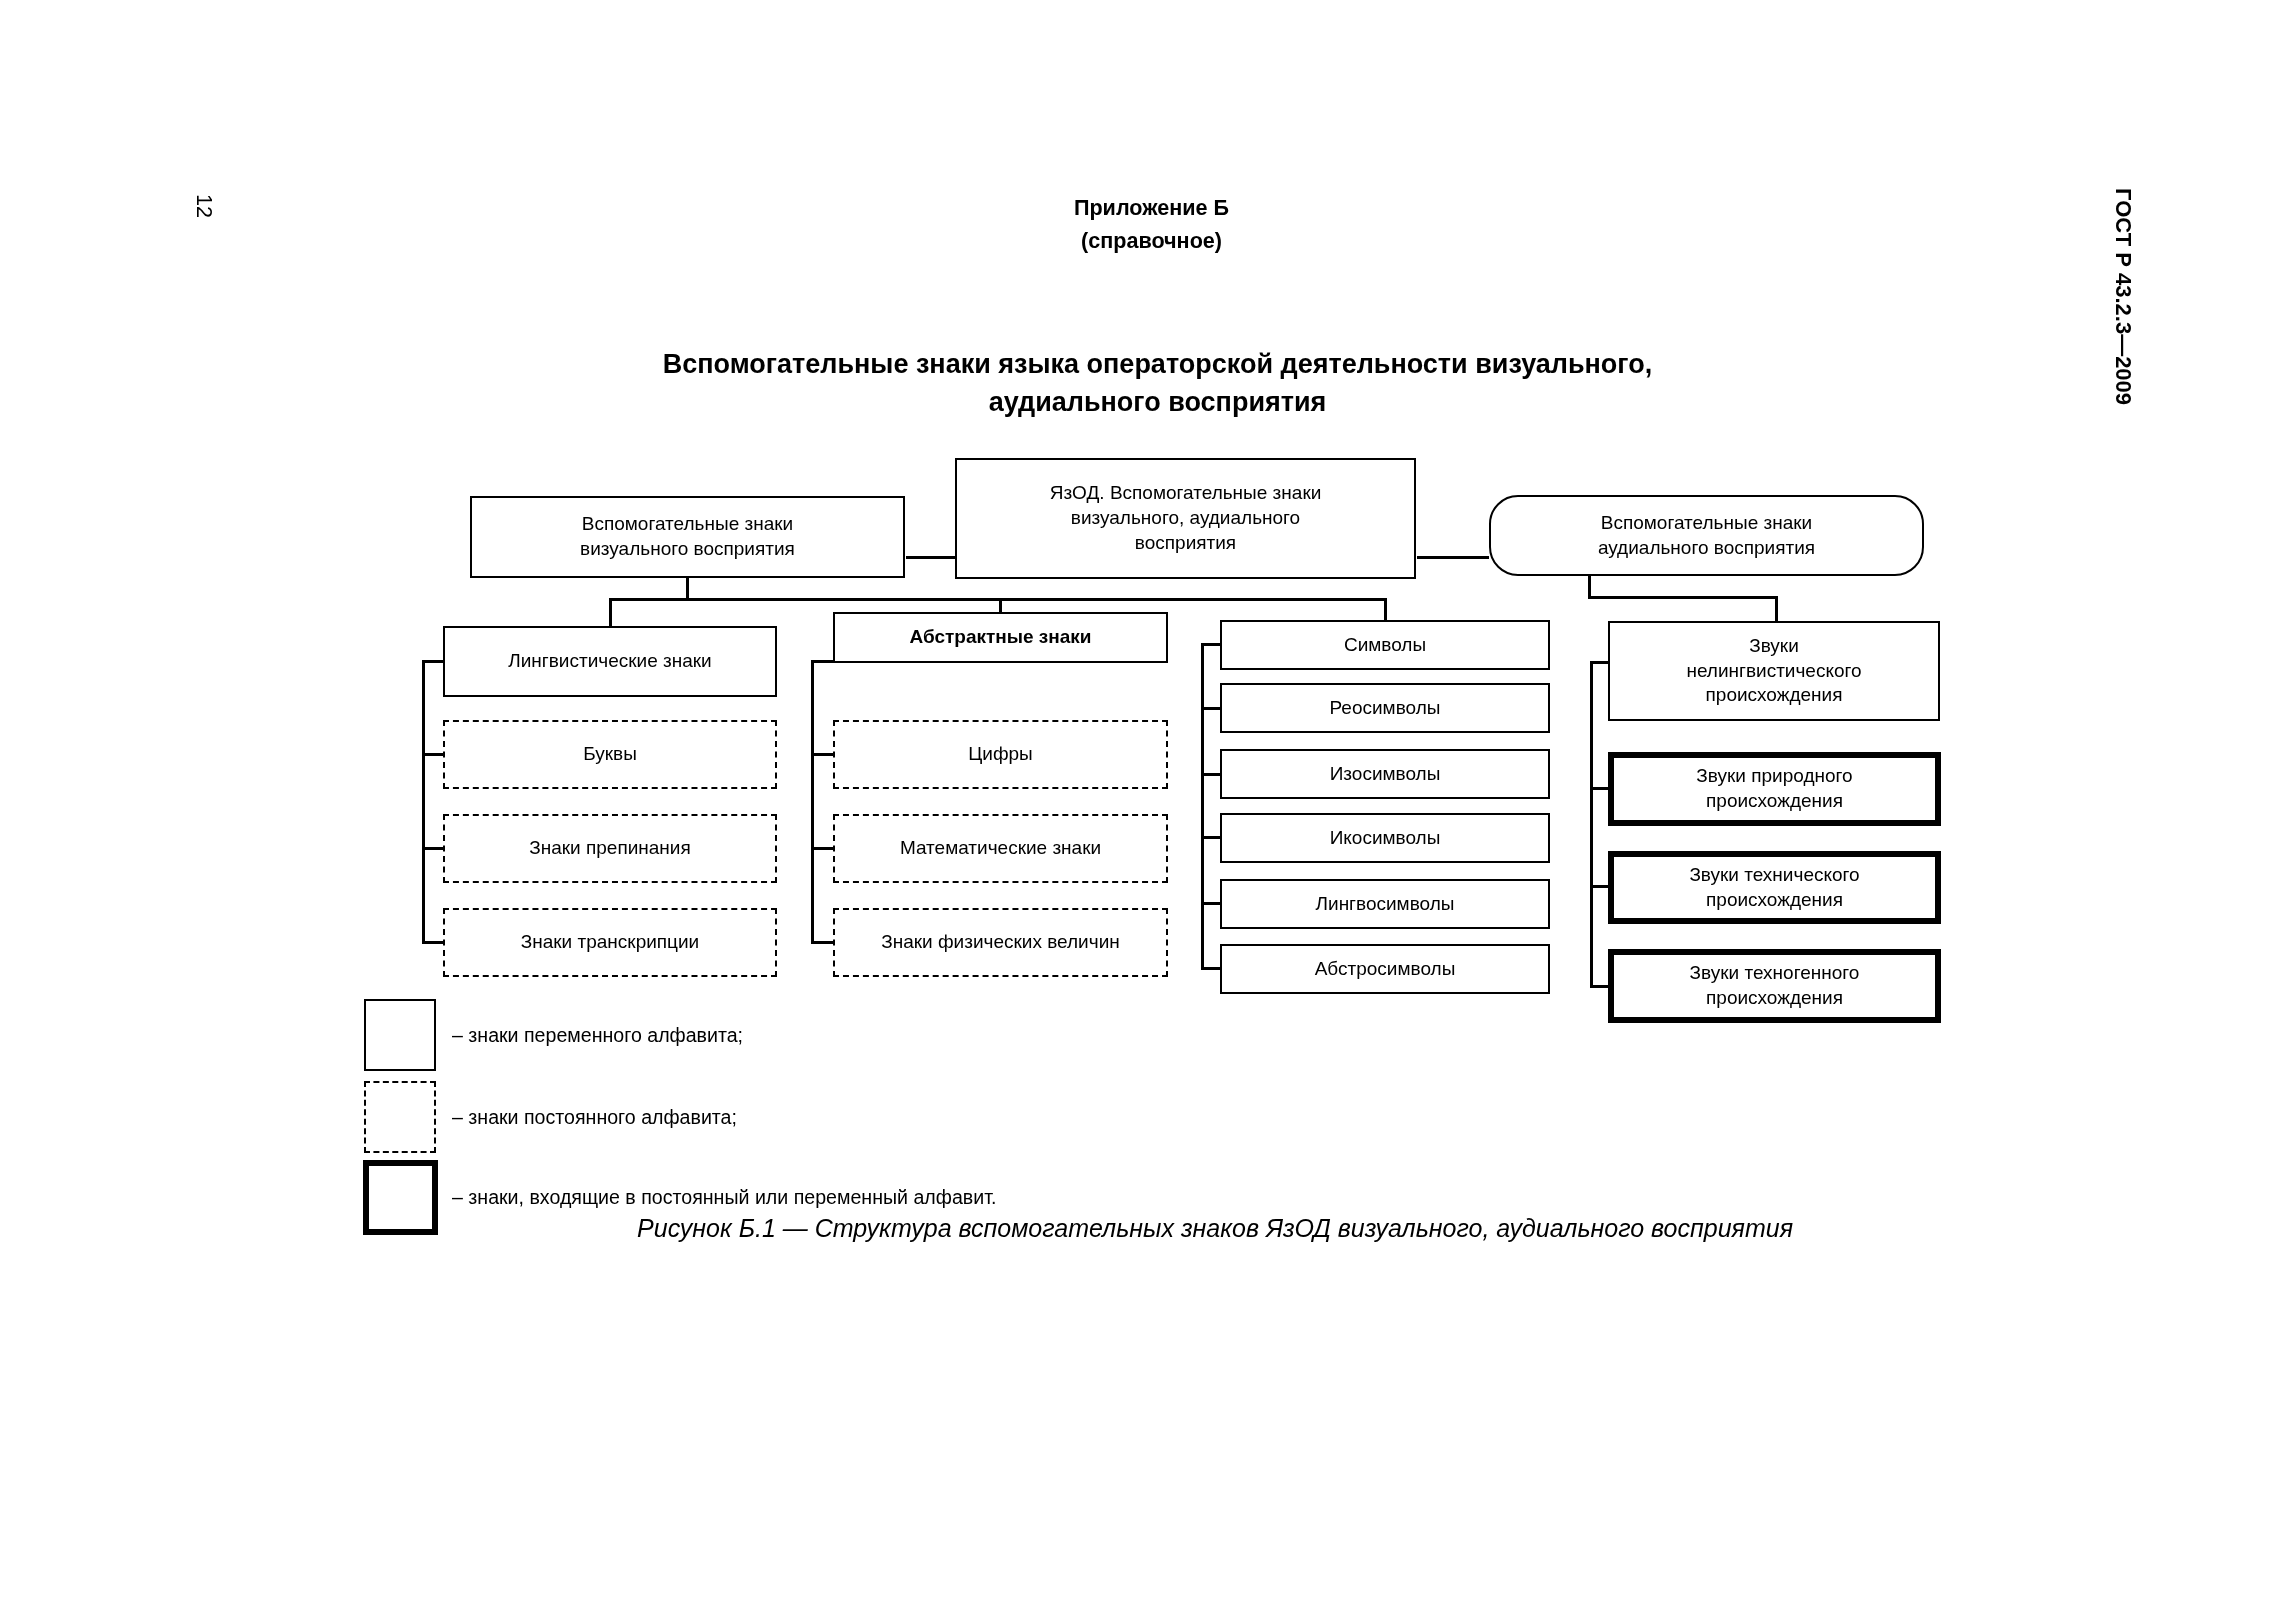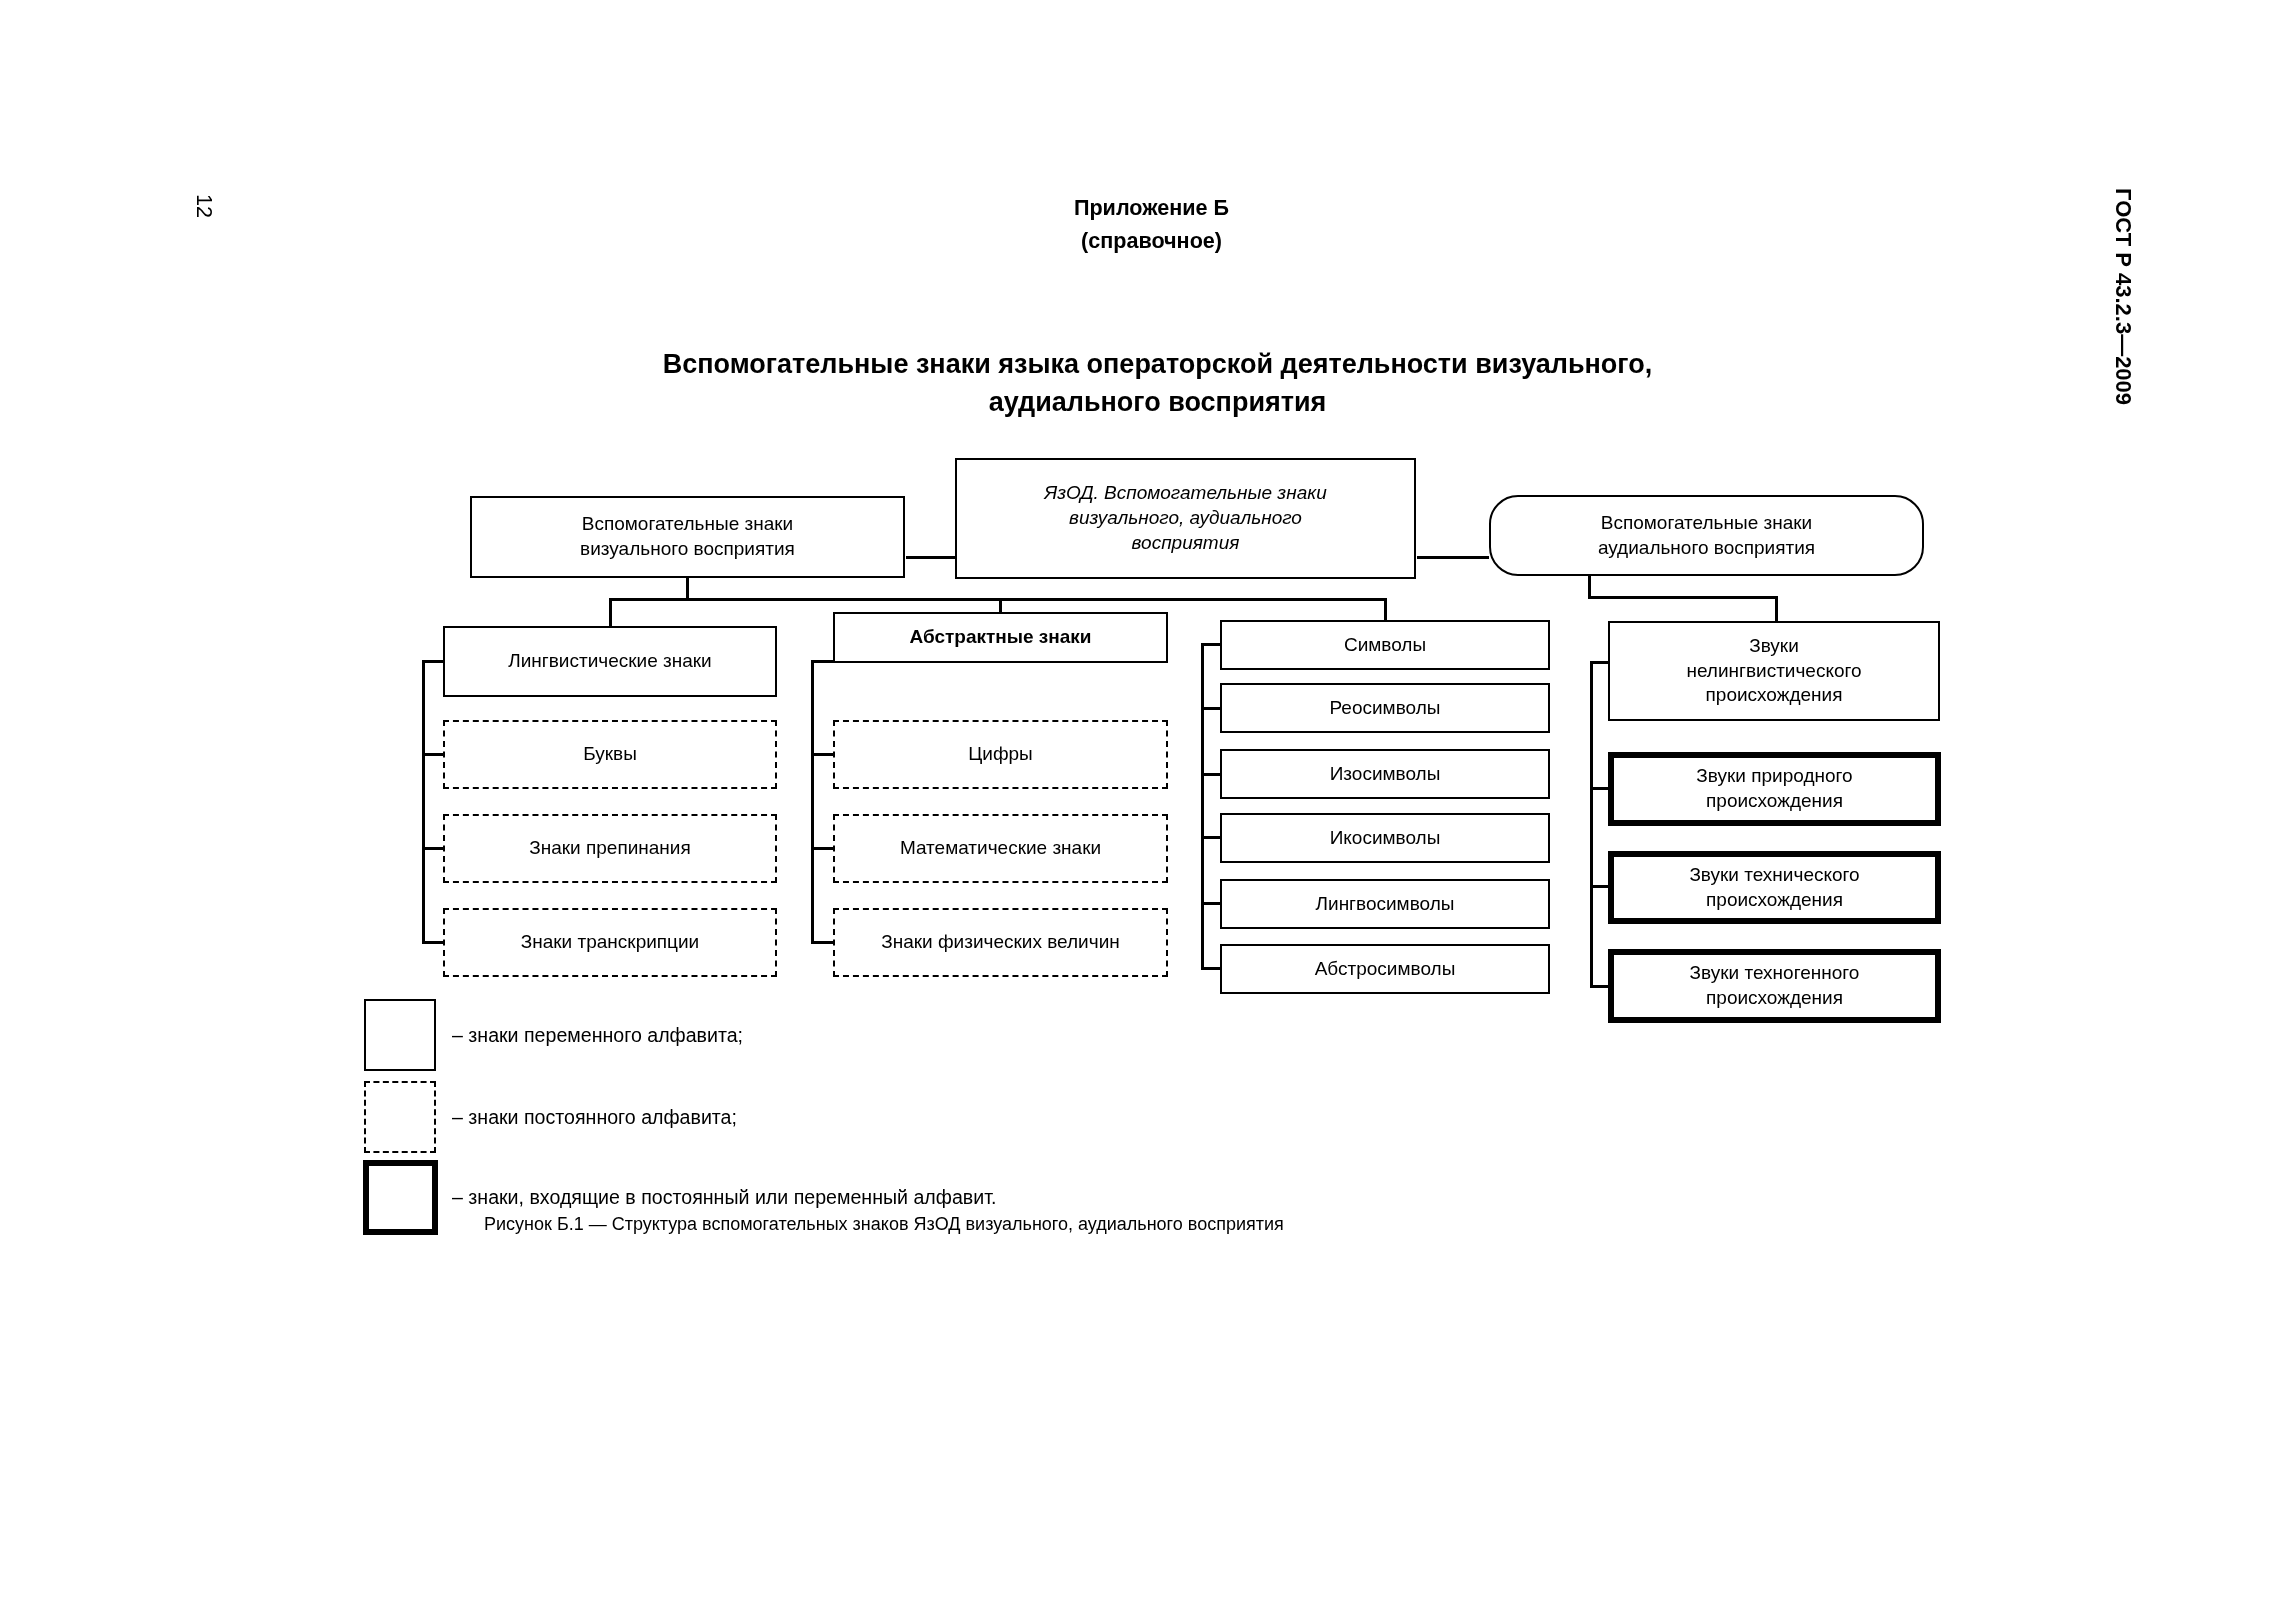--- a/index.html
+++ b/index.html
@@ -18,41 +18,41 @@
   .dashed{border-style:dashed;}
   .thick{border-width:6.5px;}
   .hl,.vl{position:absolute;background:#000;}
   .hl{height:2.6px;}
   .vl{width:2.6px;}
   .legend-swatch{position:absolute;box-sizing:border-box;border:2.6px solid #000;background:#fff;}
   .legend-swatch.dashed{border-style:dashed;}
   .legend-swatch.thick{border-width:6.5px;}
   .legend-label{position:absolute;left:452px;font-size:19.6px;white-space:nowrap;
     display:flex;align-items:center;}
-  .caption{position:absolute;left:484px;top:1214px;width:1309px;text-align:left;font-size:18px;}
+  .caption{position:absolute;left:484px;top:1214px;width:1309px;text-align:right;font-size:25px;font-style:italic;}
 </style>
 </head>
 <body>
 
 <div class="page">
 
   <div class="vtext" style="left:191px;top:194px;font-size:21.6px;">12</div>
   <div class="vtext" style="left:2110px;top:188px;font-size:22px;font-weight:bold;">ГОСТ Р 43.2.3—2009</div>
 
   <div class="appendix">
     <div>Приложение Б</div>
     <div>(справочное)</div>
   </div>
 
   <div class="doc-title">
     <div>Вспомогательные знаки языка операторской деятельности визуального,</div>
     <div>аудиального восприятия</div>
   </div>
 
-  <div class="box" style="left:955px;top:458px;width:461px;height:121px;padding:0 65px;font-style:italic;">ЯзОД. Вспомогательные знаки визуального, аудиального восприятия</div>
+  <div class="box" style="left:955px;top:458px;width:461px;height:121px;padding:0 65px;">ЯзОД. Вспомогательные знаки визуального, аудиального восприятия</div>
   <div class="box" style="left:470px;top:496px;width:435px;height:82px;padding:0 59px;">Вспомогательные знаки визуального восприятия</div>
   <div class="box" style="left:1489px;top:495px;width:435px;height:81px;padding:0 59px;border-radius:29px;">Вспомогательные знаки аудиального восприятия</div>
 
   <div class="hl" style="left:906px;top:556px;width:50px;"></div>
   <div class="hl" style="left:1417px;top:556px;width:72px;"></div>
 
   <div class="vl" style="left:686px;top:578px;height:21.6px;"></div>
   <div class="hl" style="left:609px;top:598px;width:778px;"></div>
   <div class="vl" style="left:609px;top:598px;height:28px;"></div>
   <div class="vl" style="left:999px;top:598px;height:28px;"></div>

